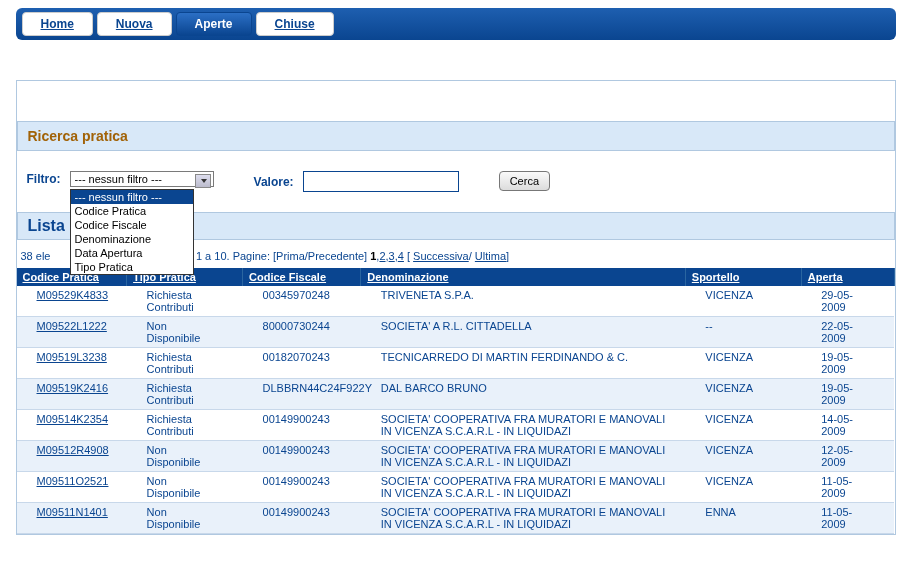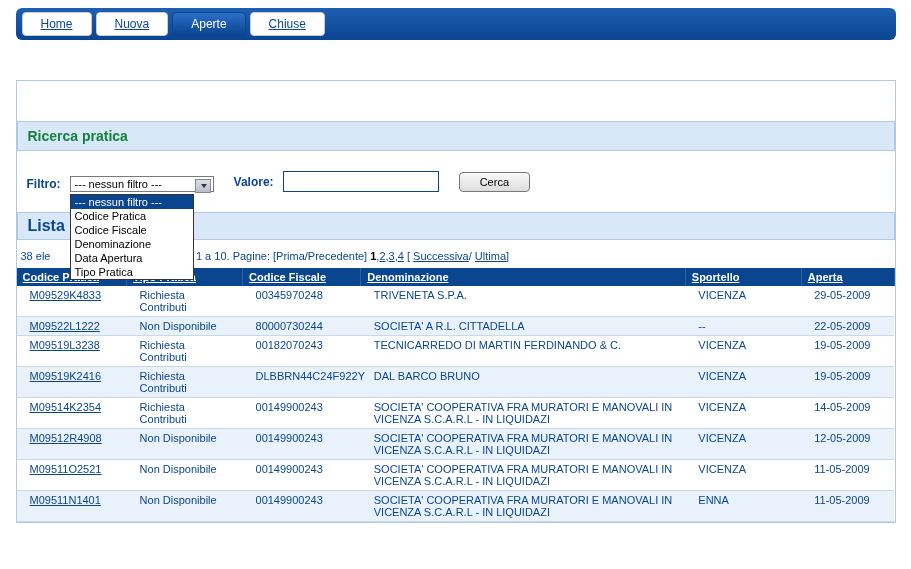--- a/index.html
+++ b/index.html
@@ -20,45 +20,45 @@
   padding: 4px 6px;
   display: flex;
   gap: 4px;
 }
 .tab {
   background: #fff;
   border: 1px solid #ccc;
   border-radius: 4px;
   padding: 4px 18px;
   font-size: 12px;
-  font-weight: normal;
+  font-weight: bold;
   color: #0a4590;
   text-decoration: underline;
   cursor: pointer;
 }
 .tab.active {
   background: linear-gradient(#2b6fc5, #0a4590);
   color: #fff;
   border: 1px solid #0a4590;
   text-decoration: none;
 }
 .section-title {
   background: #d8e8f8;
-  color: #15803d;
+  color: #a16207;
   font-weight: bold;
   font-size: 14px;
   padding: 6px 10px;
   margin-top: 40px;
   border: 1px solid #b0c8e0;
 }
 .filter-row {
   padding: 20px 10px;
   display: flex;
-  align-items: flex-end;
-  gap: 20px;
+  align-items: flex-start;
+  gap: 40px;
   position: relative;
 }
 .filter-row label {
   color: #0a4590;
   font-weight: bold;
   font-size: 12px;
   margin-right: 6px;
 }
 .dropdown-wrap {
   position: relative;
@@ -109,21 +109,21 @@
 }
 .value-input {
   width: 150px;
   border: 1px solid #0a4590;
   padding: 2px;
 }
 .search-btn {
   background: linear-gradient(#fafafa,#dcdcdc);
   border: 1px solid #777;
   border-radius: 4px;
-  padding: 3px 20px;
+  padding: 3px 10px;
   font-size: 11px;
   cursor: pointer;
 }
 .lista-bar {
   background: #d8e8f8;
   color: #0a4590;
   font-weight: bold;
   font-size: 16px;
   padding: 4px 10px;
   border: 1px solid #b0c8e0;
@@ -147,21 +147,21 @@
 table.data th {
   background: #0a4590;
   color: #fff;
   text-align: left;
   font-size: 11px;
   padding: 3px 6px;
   text-decoration: underline;
   border-right: 1px solid #2a65a0;
 }
 table.data td {
-  padding: 3px 13px;
+  padding: 3px 20px;
   font-size: 11px;
   color: #0a4590;
   border-bottom: 1px solid #c8d8ea;
   vertical-align: top;
 }
 table.data tr:nth-child(even) td { background: #e9f1fa; }
 table.data tr:nth-child(odd) td { background: #fff; }
 .codice-link { text-decoration: underline; cursor: pointer; }
 .col-cp{width:95px;} .col-tp{width:100px;} .col-cf{width:102px;}
 .col-den{width:280px;} .col-sp{width:100px;} .col-ap{width:80px;}

